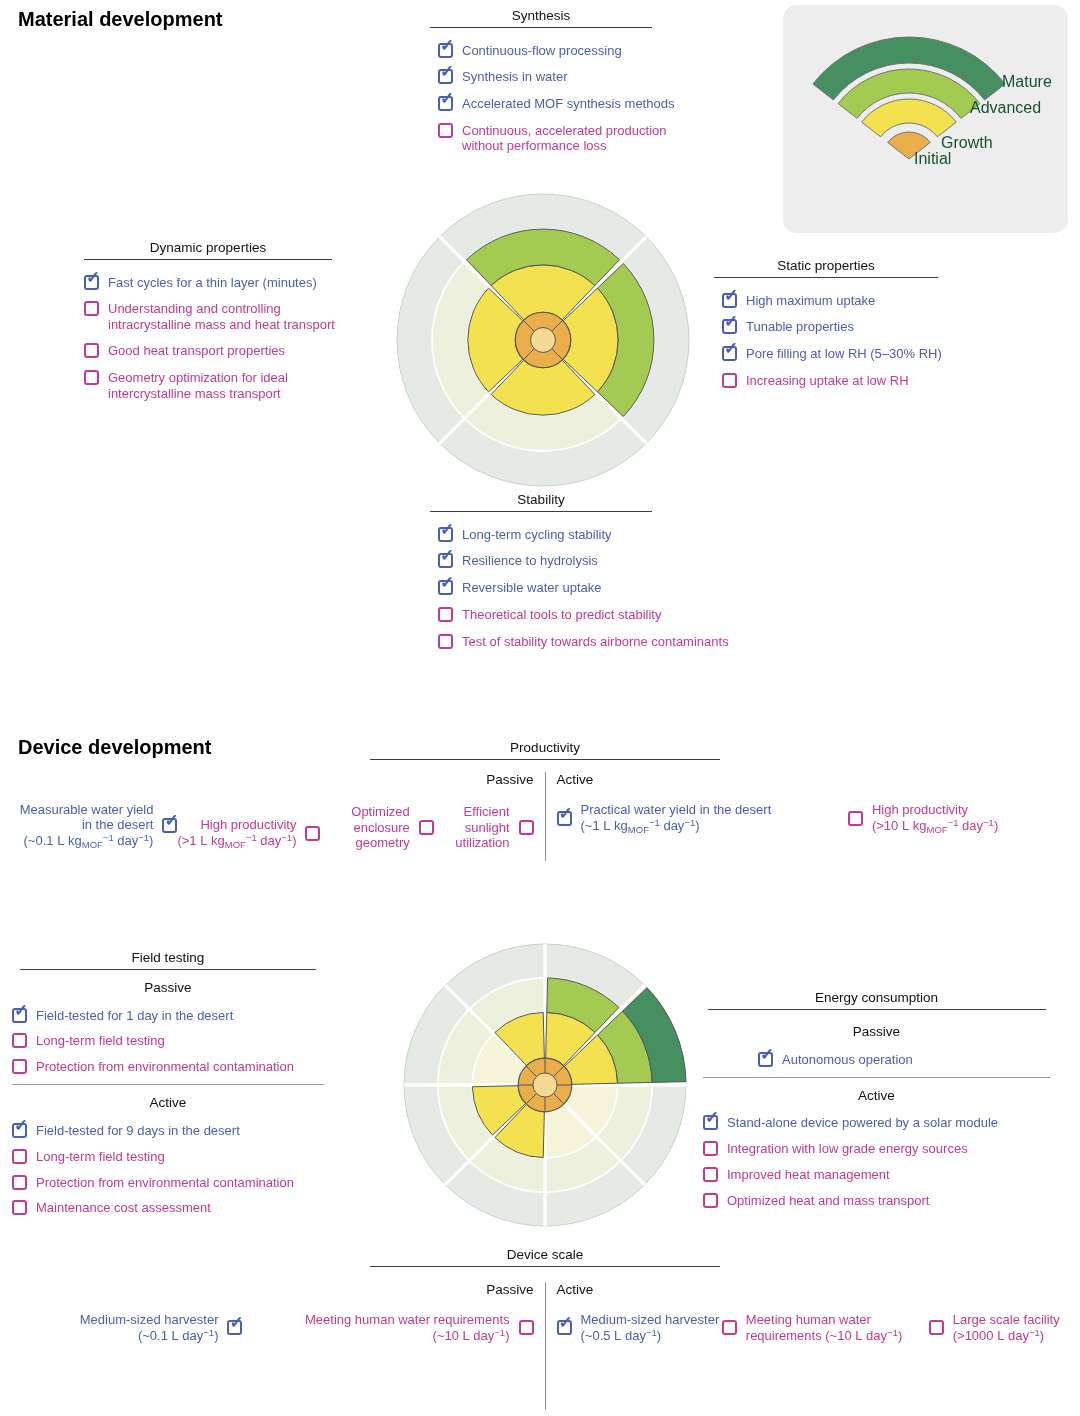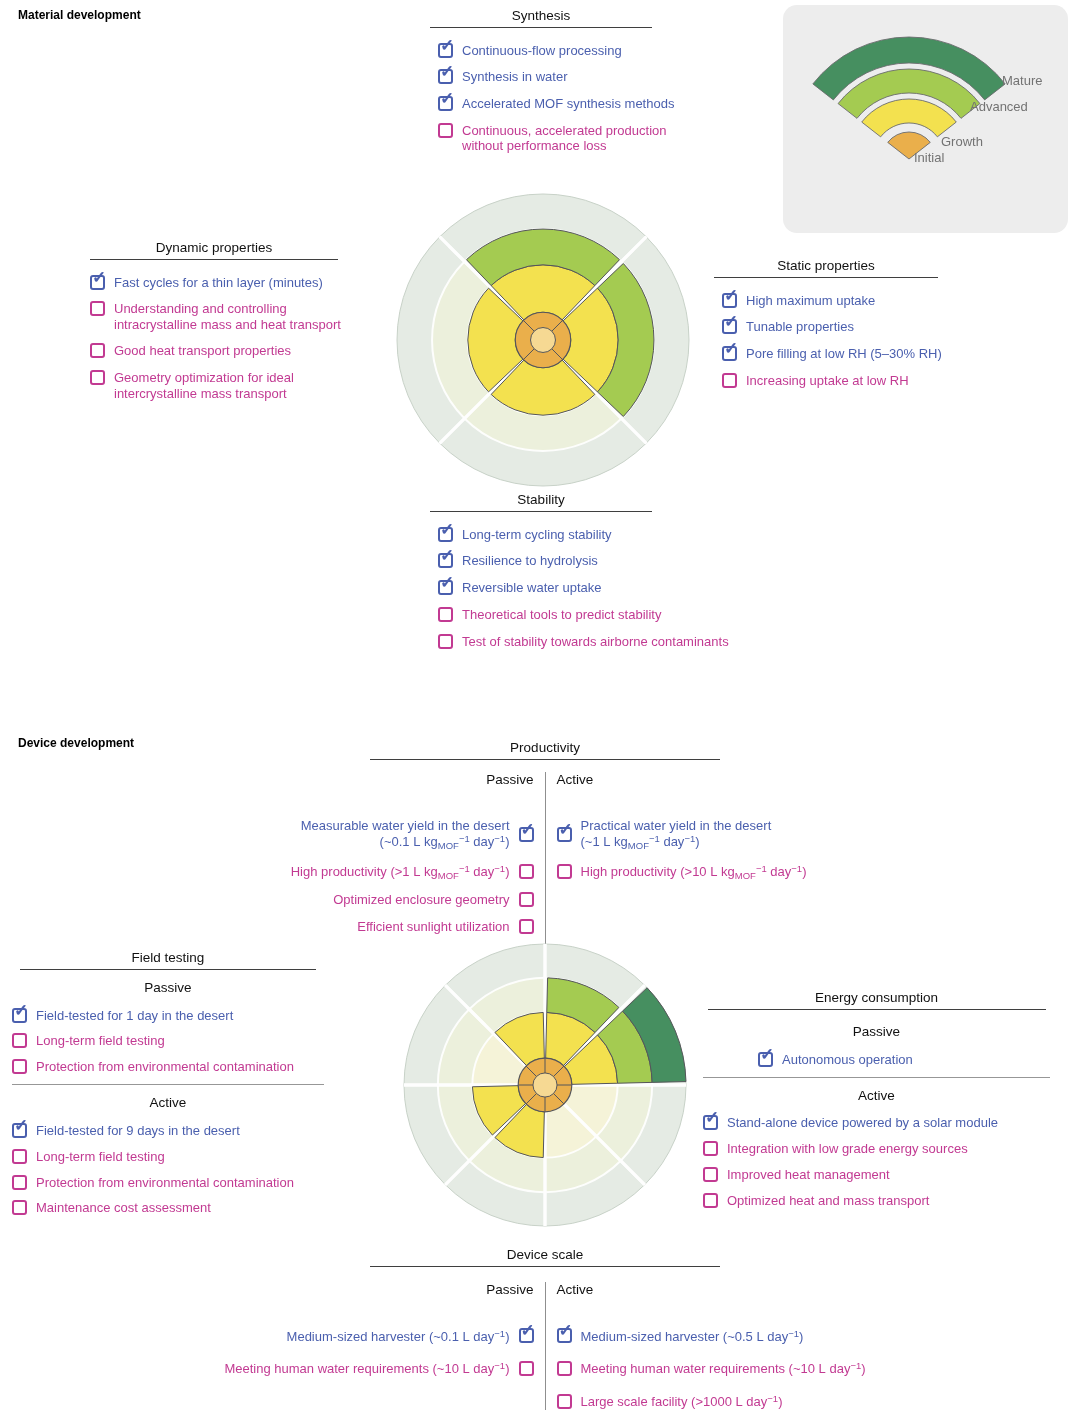--- a/index.html
+++ b/index.html
@@ -1,20 +1,20 @@
 <!DOCTYPE html>
 <html style="--achieved-blue: #4a5fae; --challenge-magenta: #c23a92; --mature-green: #468f60; --advanced-green: #a4cb51; --growth-yellow: #f3e14f; --initial-orange: #eaaf4b;"><head>
 <meta charset="utf-8">
 <style>
   *{box-sizing:border-box;}
   html,body{margin:0;padding:0;}
   body{width:1080px;height:1416px;position:relative;background:#fff;color:#111;
        font-family:"Liberation Sans",sans-serif;overflow:hidden;}
   .abs{position:absolute;}
-  .fig-title{font-size:12px;font-weight:bold;color:#000;}
+  .fig-title{font-size:20px;font-weight:bold;color:#000;}
   .sec-title{font-size:13.5px;text-align:center;color:#111;}
   .rule{border-top:1.5px solid #3f3f3f;margin-top:4px;}
   .grouphead{font-size:13.5px;text-align:center;margin:10px 0 12px;width:100%;color:#111;}
   .hdivider{border-top:1px solid #979797;width:100%;margin:2px 0 10px;}
   .list{margin-top:14px;}
   .item{display:flex;gap:9px;align-items:flex-start;margin-bottom:11px;font-size:13px;line-height:1.18;}
   .achieved{color:var(--achieved-blue);}
   .challenge{color:var(--challenge-magenta);}
   .box{width:15px;height:15px;border:2px solid currentColor;border-radius:3px;flex:none;position:relative;margin-top:0.5px;}
   .achieved .box::after{content:"✓";position:absolute;left:0px;top:-9px;font-size:17px;font-weight:bold;}
@@ -22,33 +22,33 @@
   sub{font-size:9.5px;vertical-align:-3px;}
   sup{font-size:9.5px;vertical-align:4px;}
   
   .two-col{display:flex;align-items:stretch;}
   .colL{flex:1;display:flex;flex-direction:column;align-items:flex-end;padding-right:11px;}
   .colR{flex:1;display:flex;flex-direction:column;align-items:flex-start;padding-left:11px;}
   .colL .grouphead{text-align:right;width:auto;margin:0 0 12px;}
   .colR .grouphead{text-align:left;width:auto;margin:0 0 12px;}
   .colL .item{flex-direction:row-reverse;text-align:right;}
   .two-col .item{align-items:center;}
-  .two-col .list{margin-top:18px;display:flex;flex-direction:column;}
+  .two-col .list{margin-top:2px;display:flex;flex-direction:row;}
   .colL .list{align-items:flex-end;}
   .vrule{width:1px;background:#8f8f8f;flex:none;}
   #productivity .colL .txt{max-width:272px;}
   #productivity .colR .txt{max-width:290px;}
   #device-scale .colL .txt{max-width:372px;}
   #device-scale .colR .txt{max-width:340px;}
   #device-scale .item{margin-bottom:16px;}
   #field .item,#energy .item{margin-bottom:10px;}
   #energy .list.passive-indent{padding-left:55px;}
   
   #legend-box{background:#ededed;border-radius:14px;}
-  .legend-label{font-size:13px;position:absolute;color:#737373;white-space:nowrap;}
+  .legend-label{font-size:16px;position:absolute;color:#14532d;white-space:nowrap;}
   .legend-items .item{margin-bottom:9px;font-size:13.5px;}
 </style>
 </head>
 <body>
 
 <div class="abs fig-title" style="left:18px;top:8px;">Material development</div>
 
 <div class="abs" style="left:430px;top:8px;width:300px;">
   <div style="width:222px;">
     <div class="sec-title">Synthesis</div>
@@ -80,21 +80,21 @@
       <path d="M47.079032175395014 84.59046722069075 A90 90 0 0 1 188.920967824605 84.59046722069075 L170.00870973804365 99.36634262850654 A66 66 0 0 0 65.99129026195635 99.36634262850654 Z" fill="#a4cb51" stroke="#6a6b6d" stroke-width="0.9"></path>
       <path d="M70.71935478359669 103.06031148046051 A60 60 0 0 1 165.28064521640331 103.06031148046051 L146.368387129842 117.8361868882763 A36 36 0 0 0 89.63161287015801 117.8361868882763 Z" fill="#f3e14f" stroke="#6a6b6d" stroke-width="0.9"></path>
       <path d="M118 140 L96.72370965261851 123.37714016620723 A27 27 0 0 1 139.2762903473815 123.37714016620723 Z" fill="#eaaf4b" stroke="#6a6b6d" stroke-width="0.9"></path>
     </svg>
   <div class="legend-label" style="left:219px;top:68px;">Mature</div>
   <div class="legend-label" style="left:187px;top:94px;">Advanced</div>
   <div class="legend-label" style="left:158px;top:119px;margin-top:10px;">Growth</div>
   <div class="legend-label" style="left:131px;top:145px;">Initial</div>
 </div>
 
-<div class="abs" style="left:90px;top:240px;width:282px;">
+<div class="abs" style="left:84px;top:240px;width:282px;">
   <div style="width:248px;">
     <div class="sec-title">Dynamic properties</div>
     <div class="rule"></div>
   </div>
   <div class="list">
       <div class="item achieved">
         <span class="box"></span>
         <span class="txt">Fast cycles for a thin layer (minutes)</span>
       </div>
       <div class="item challenge">

